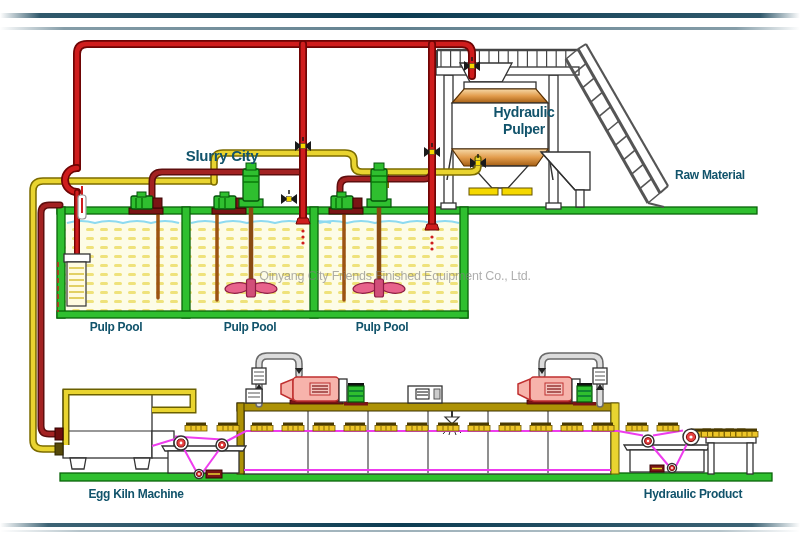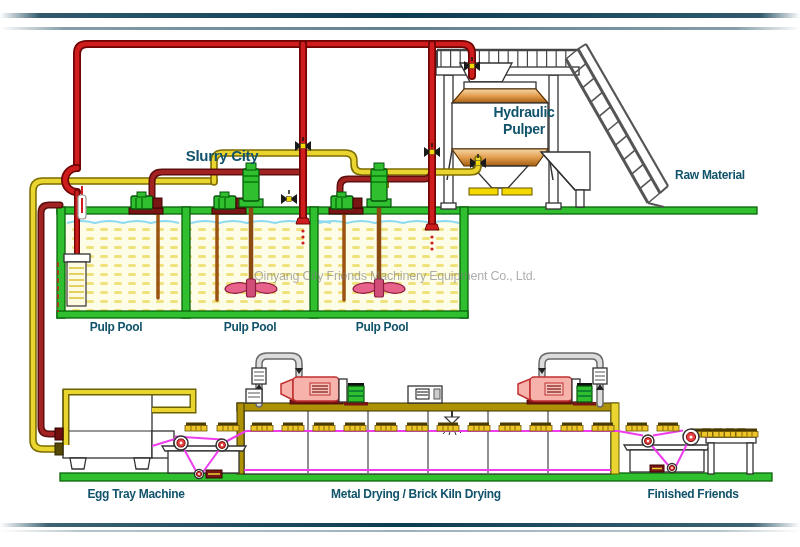--- a/index.html
+++ b/index.html
@@ -524,17 +524,16 @@
         <rect x="374.5" y="279" width="9" height="18" rx="2" fill="#d14e79" stroke="#8d1d43" stroke-width="1.2"></rect>
       </g>
   </svg>
 
   <div class="lbl sz15" style="left:162px;top:147px;width:120px;">Slurry City</div>
   <div class="lbl sz14" style="left:440px;top:104px;width:96px;margin-left:36px;">Hydraulic Pulper</div>
   <div class="lbl sz16" style="left:671px;top:165px;width:78px;line-height:20px;">Raw Material</div>
   <div class="lbl sz16" style="left:64px;top:321px;width:104px;">Pulp Pool</div>
   <div class="lbl sz16" style="left:196px;top:321px;width:108px;">Pulp Pool</div>
   <div class="lbl sz16" style="left:330px;top:321px;width:104px;">Pulp Pool</div>
-  <div class="lbl sz16" style="left:46px;top:488px;width:180px;">Egg Tray Machine</div>
-  <div class="lbl sz16" style="left:266px;top:488px;width:300px;">Metal Drying / Brick Kiln Drying</div>
-  <div class="lbl sz16" style="left:612px;top:488px;width:162px;">Finished Friends</div>
-  <div id="watermark" style="left:170px;top:269px;width:450px;">Qinyang City Friends Machinery Equipment Co., Ltd.</div>
+  <div class="lbl sz16" style="left:46px;top:488px;width:180px;">Egg Kiln Machine</div>
+  <div class="lbl sz16" style="left:612px;top:488px;width:162px;">Hydraulic Product</div>
+  <div id="watermark" style="left:170px;top:269px;width:450px;">Qinyang City Friends Finished Equipment Co., Ltd.</div>
 </div>
 
 </body></html>

